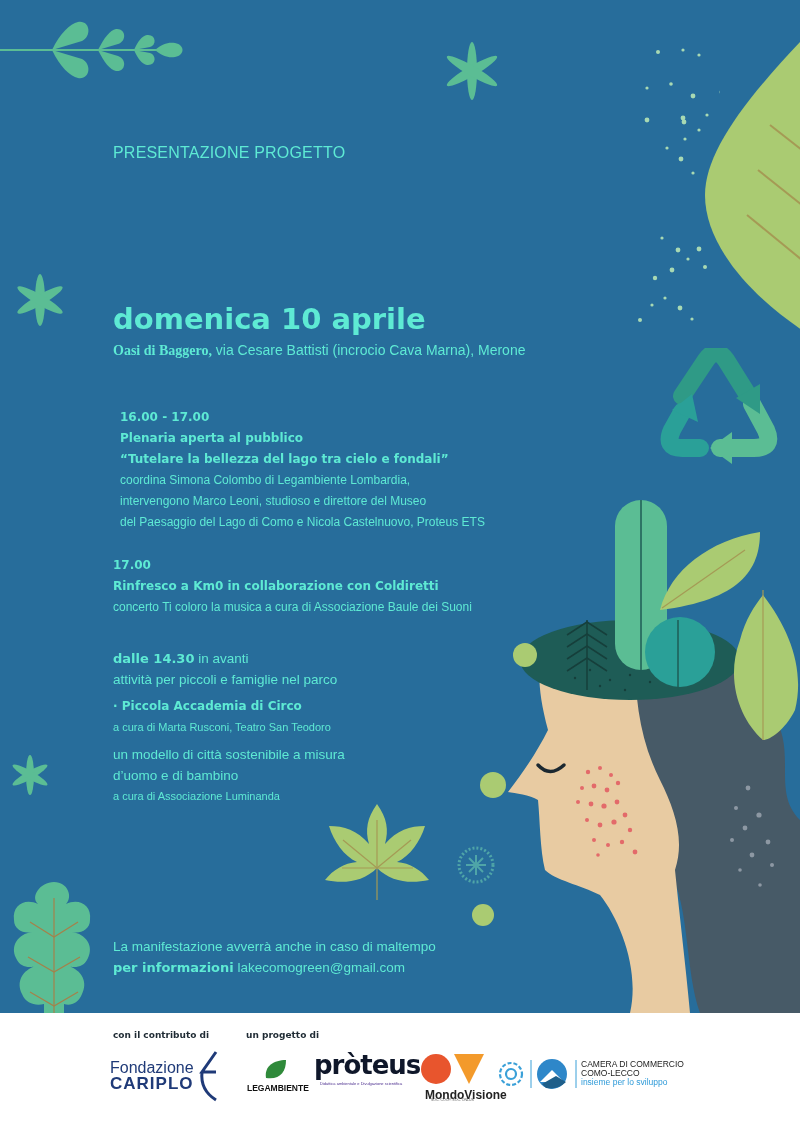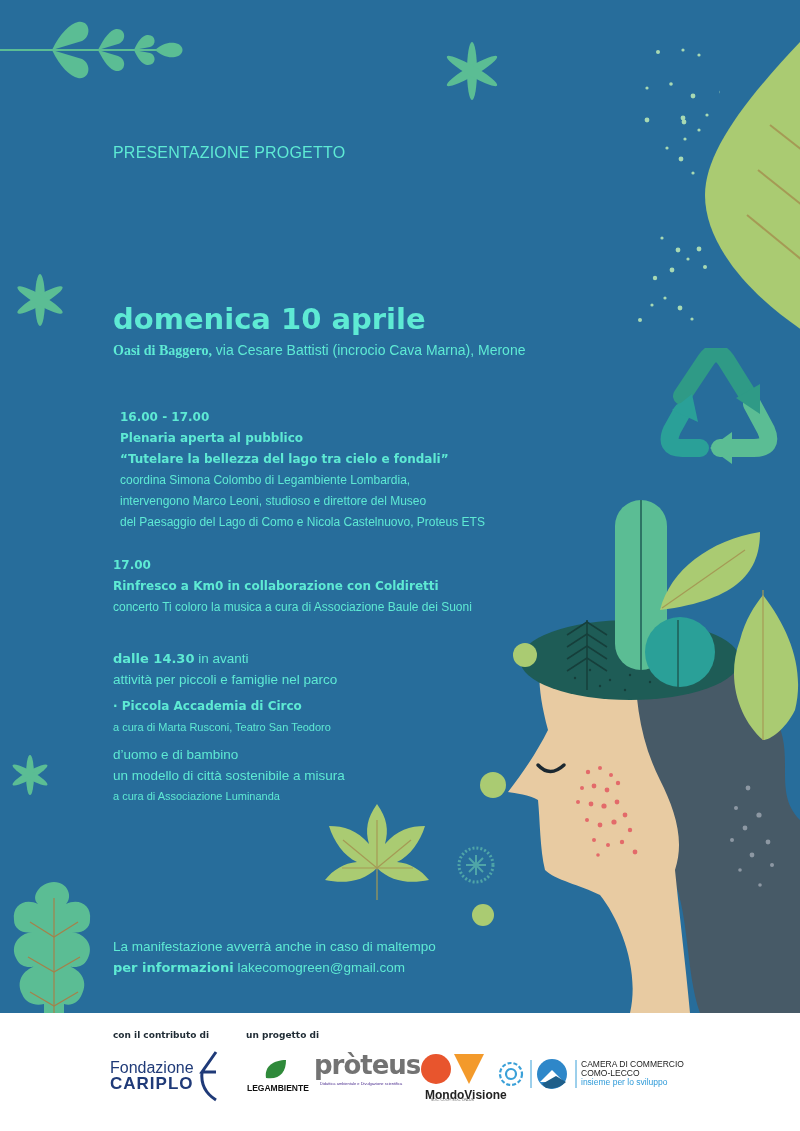--- a/index.html
+++ b/index.html
@@ -246,22 +246,22 @@
     <div>concerto Ti coloro la musica a cura di Associazione Baule dei Suoni</div>
   </div>
 
   <div class="txt sec" style="left:113px;top:648px;">
     <div class="m"><span class="b" style="font-size:13px">dalle 14.30</span><span> in avanti</span></div>
     <div class="m">attività per piccoli e famiglie nel parco</div>
     <div style="height:6px"></div>
     <div class="b"><span>· </span><span>Piccola Accademia di Circo</span></div>
     <div style="font-size:11px">a cura di Marta Rusconi, Teatro San Teodoro</div>
     <div style="height:6px"></div>
+    <div class="m">un modello di città sostenibile a misura</div>
     <div class="m">d’uomo e di bambino</div>
-    <div class="m">un modello di città sostenibile a misura</div>
     <div style="font-size:11px">a cura di Associazione Luminanda</div>
   </div>
 
   <div class="txt sec" style="left:113px;top:936px;font-size:13.5px;line-height:21px;">
     <div>La manifestazione avverrà anche in caso di maltempo</div>
     <div><span class="b" style="font-size:13px">per informazioni</span><span> lakecomogreen@gmail.com</span></div>
   </div>
 </div>
 
 <div class="footer"></div>
@@ -274,21 +274,21 @@
 </div>
 <svg style="position:absolute;left:196px;top:1050px" width="24" height="52">
   <path d="M20 2 L6 22 L20 22 M6 22 Q4 40 20 50" stroke="#1f3a78" stroke-width="3" fill="none"></path>
 </svg>
 
 <svg style="position:absolute;left:262px;top:1058px" width="26" height="24">
   <path d="M4 20 C2 8 12 2 24 2 C24 14 18 22 4 20 Z" fill="#2f8a3a"></path>
 </svg>
 <div style="position:absolute;left:247px;top:1083px;font-size:8.5px;font-weight:bold;color:#111;font-family:'Liberation Sans',sans-serif">LEGAMBIENTE</div>
 
-<div style="position:absolute;left:314px;top:1050px;font-size:26px;font-weight:bold;color:#737373;font-family:'DejaVu Sans',sans-serif;letter-spacing:-1px"><span>pròteus</span></div>
+<div style="position:absolute;left:314px;top:1050px;font-size:26px;font-weight:bold;color:#0f172a;font-family:'DejaVu Sans',sans-serif;letter-spacing:-1px"><span>pròteus</span></div>
 <div style="position:absolute;left:320px;top:1081px;font-size:4px;color:#4c2f8f;font-family:'Liberation Sans',sans-serif">Didattica ambientale e Divulgazione scientifica</div>
 
 <svg style="position:absolute;left:420px;top:1052px" width="66" height="34">
   <circle cx="16" cy="17" r="15" fill="#e8552d"></circle>
   <polygon points="34,2 64,2 49,32" fill="#f39a2b"></polygon>
 </svg>
 <div style="position:absolute;left:425px;top:1088px;font-size:12px;font-weight:bold;color:#222;font-family:'Liberation Sans',sans-serif">MondoVisione</div>
 <div style="position:absolute;left:431px;top:1098px;font-size:3.5px;color:#555;font-family:'Liberation Sans',sans-serif">SOC. COOP. SOC. ONLUS</div>
 
 <svg style="position:absolute;left:496px;top:1056px" width="100" height="36">

